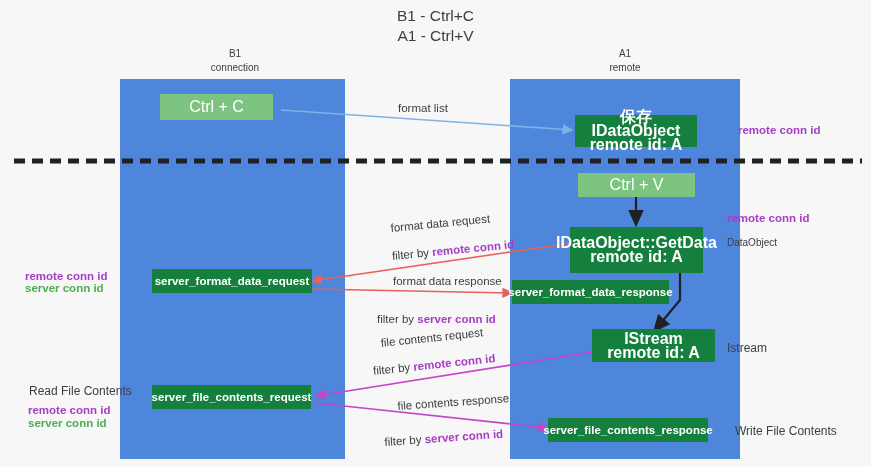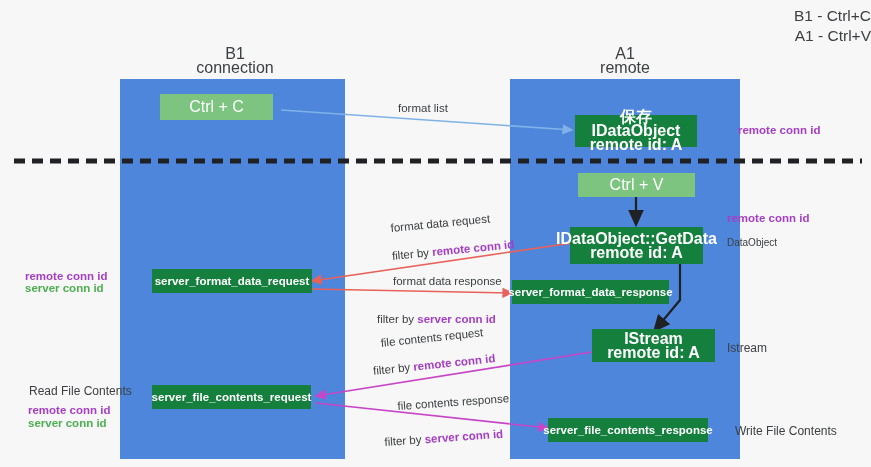--- a/index.html
+++ b/index.html
@@ -8,37 +8,37 @@
     background:#f7f7f7;
     font-family:"Liberation Sans","DejaVu Sans",sans-serif;
     overflow:hidden;
     position:relative;
     color:#3c4043;
   }
   #stage{position:absolute;left:0;top:0;width:871px;height:467px;}
   svg#wires{position:absolute;left:0;top:0;width:871px;height:467px;pointer-events:none;}
 
   .lane{position:absolute;background:#4e86dc;}
-  .lane-hdr{position:absolute;text-align:center;font-size:16px;line-height:14px;color:#3c4043;}
+  .lane-hdr{position:absolute;text-align:center;font-size:10px;line-height:14px;color:#3c4043;}
 
   .node{
     position:absolute;
     display:flex;align-items:center;justify-content:center;
     text-align:center;
     color:#ffffff;
     font-size:16px;line-height:14px;
     box-sizing:border-box;
     padding:2px 4px;
     white-space:pre-line;
   }
   .green{background:#7cc47f;}
   .orange{background:#15803d;font-weight:bold;}
 
   .title{
-    position:absolute;left:0;top:6px;width:871px;text-align:right;
+    position:absolute;left:0;top:6px;width:871px;text-align:center;
     font-size:15.5px;line-height:20px;color:#3c4043;white-space:pre-line;
   }
 
   .lbl{position:absolute;font-size:11.5px;line-height:14px;color:#3c4043;white-space:pre-line;}
   .lbl.bold{font-weight:bold;}
   .purple{color:#a63ec4;}
   .green-t{color:#4caf50;}
   .lbl .purple,.lbl .green-t{font-weight:bold;}
   .rot{transform-origin:left top;}
 </style>
@@ -95,21 +95,21 @@
     <line x1="316" y1="403" x2="548" y2="428" stroke="#c845c8" stroke-width="1.6" marker-end="url(#ar-mag)"></line>
   </svg>
 
   <div class="node green" style="left:160px;top:94px;width:113px;height:26px;">Ctrl + C</div>
 
   <div class="node orange" style="left:575px;top:115px;width:122px;height:32px;">保存IDataObject
 remote id: A</div>
 
   <div class="node green" style="left:578px;top:173px;width:117px;height:24px;text-align:right;">Ctrl + V</div>
 
-  <div class="node orange" style="left:570px;top:227px;width:133px;height:37px;">IDataObject::GetData
+  <div class="node orange" style="left:570px;top:227px;width:133px;height:46px;">IDataObject::GetData
 remote id: A</div>
 
   <div class="node orange" style="left:152px;top:269px;width:160px;height:24px;font-size:11.5px;">server_format_data_request</div>
 
   <div class="node orange" style="left:512px;top:280px;width:157px;height:24px;font-size:11.5px;">server_format_data_response</div>
 
   <div class="node orange" style="left:592px;top:329px;width:123px;height:33px;">IStream
 remote id: A</div>
 
   <div class="node orange" style="left:548px;top:418px;width:160px;height:24px;font-size:11.5px;">server_file_contents_response</div>

